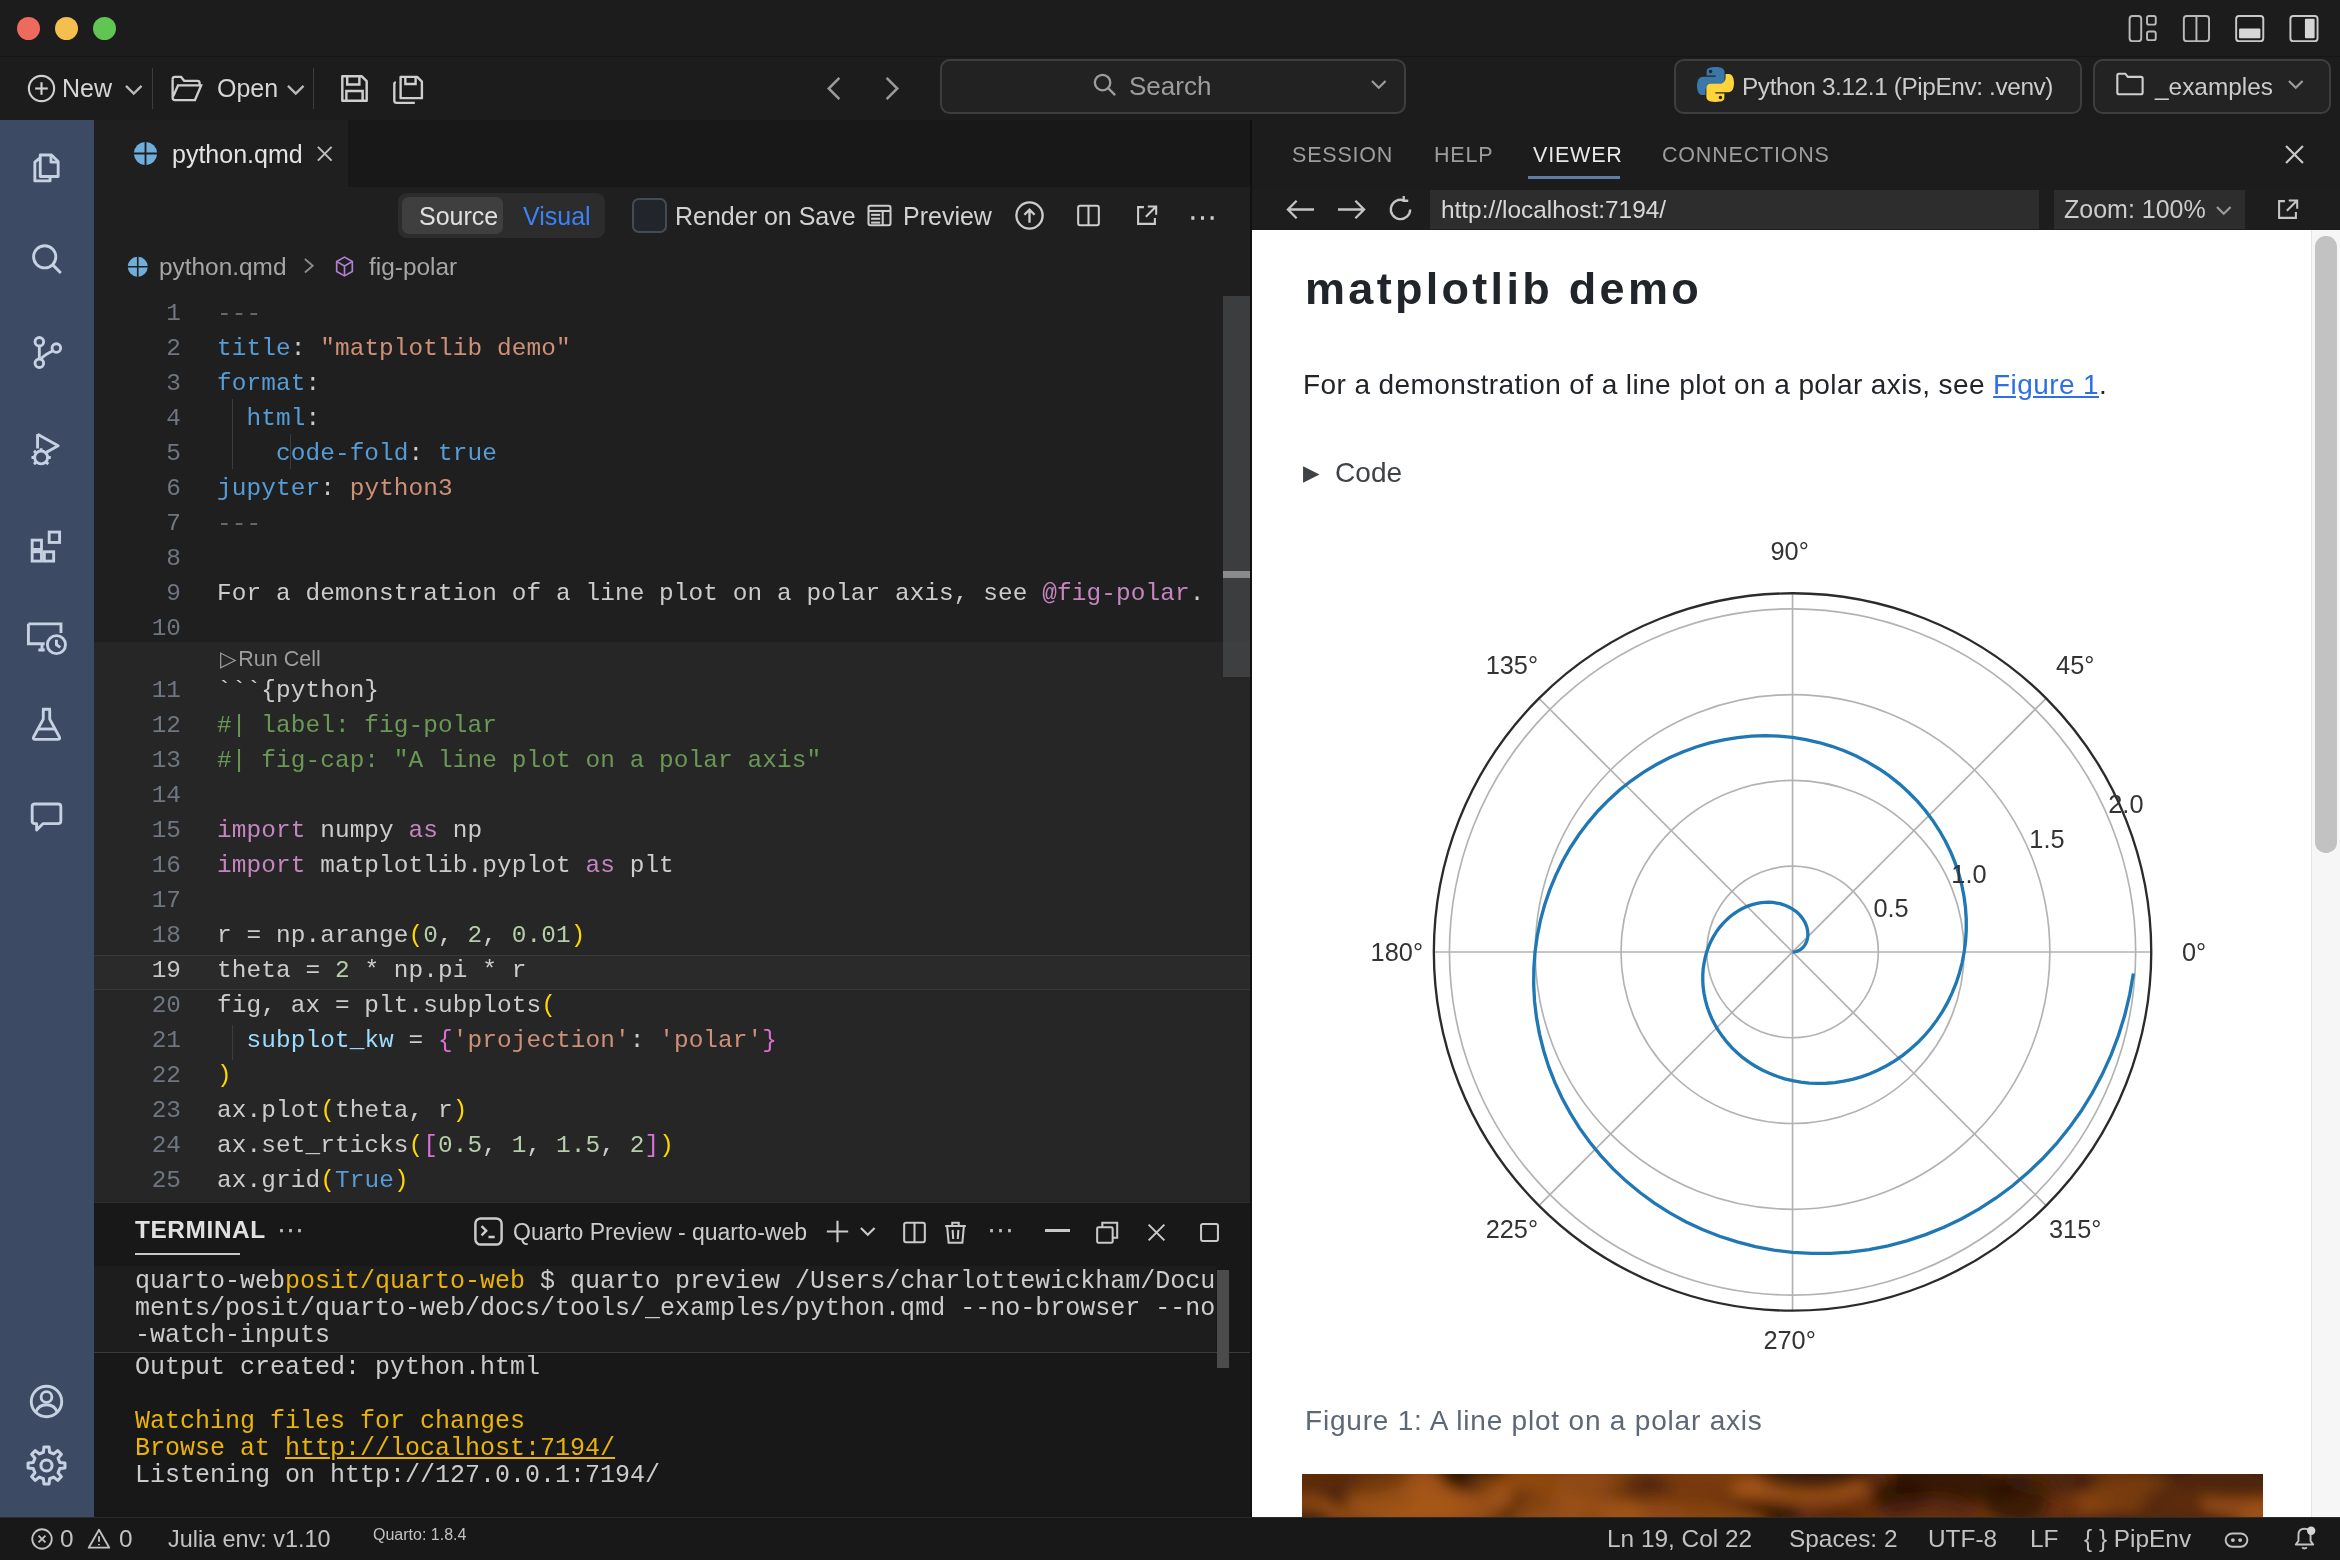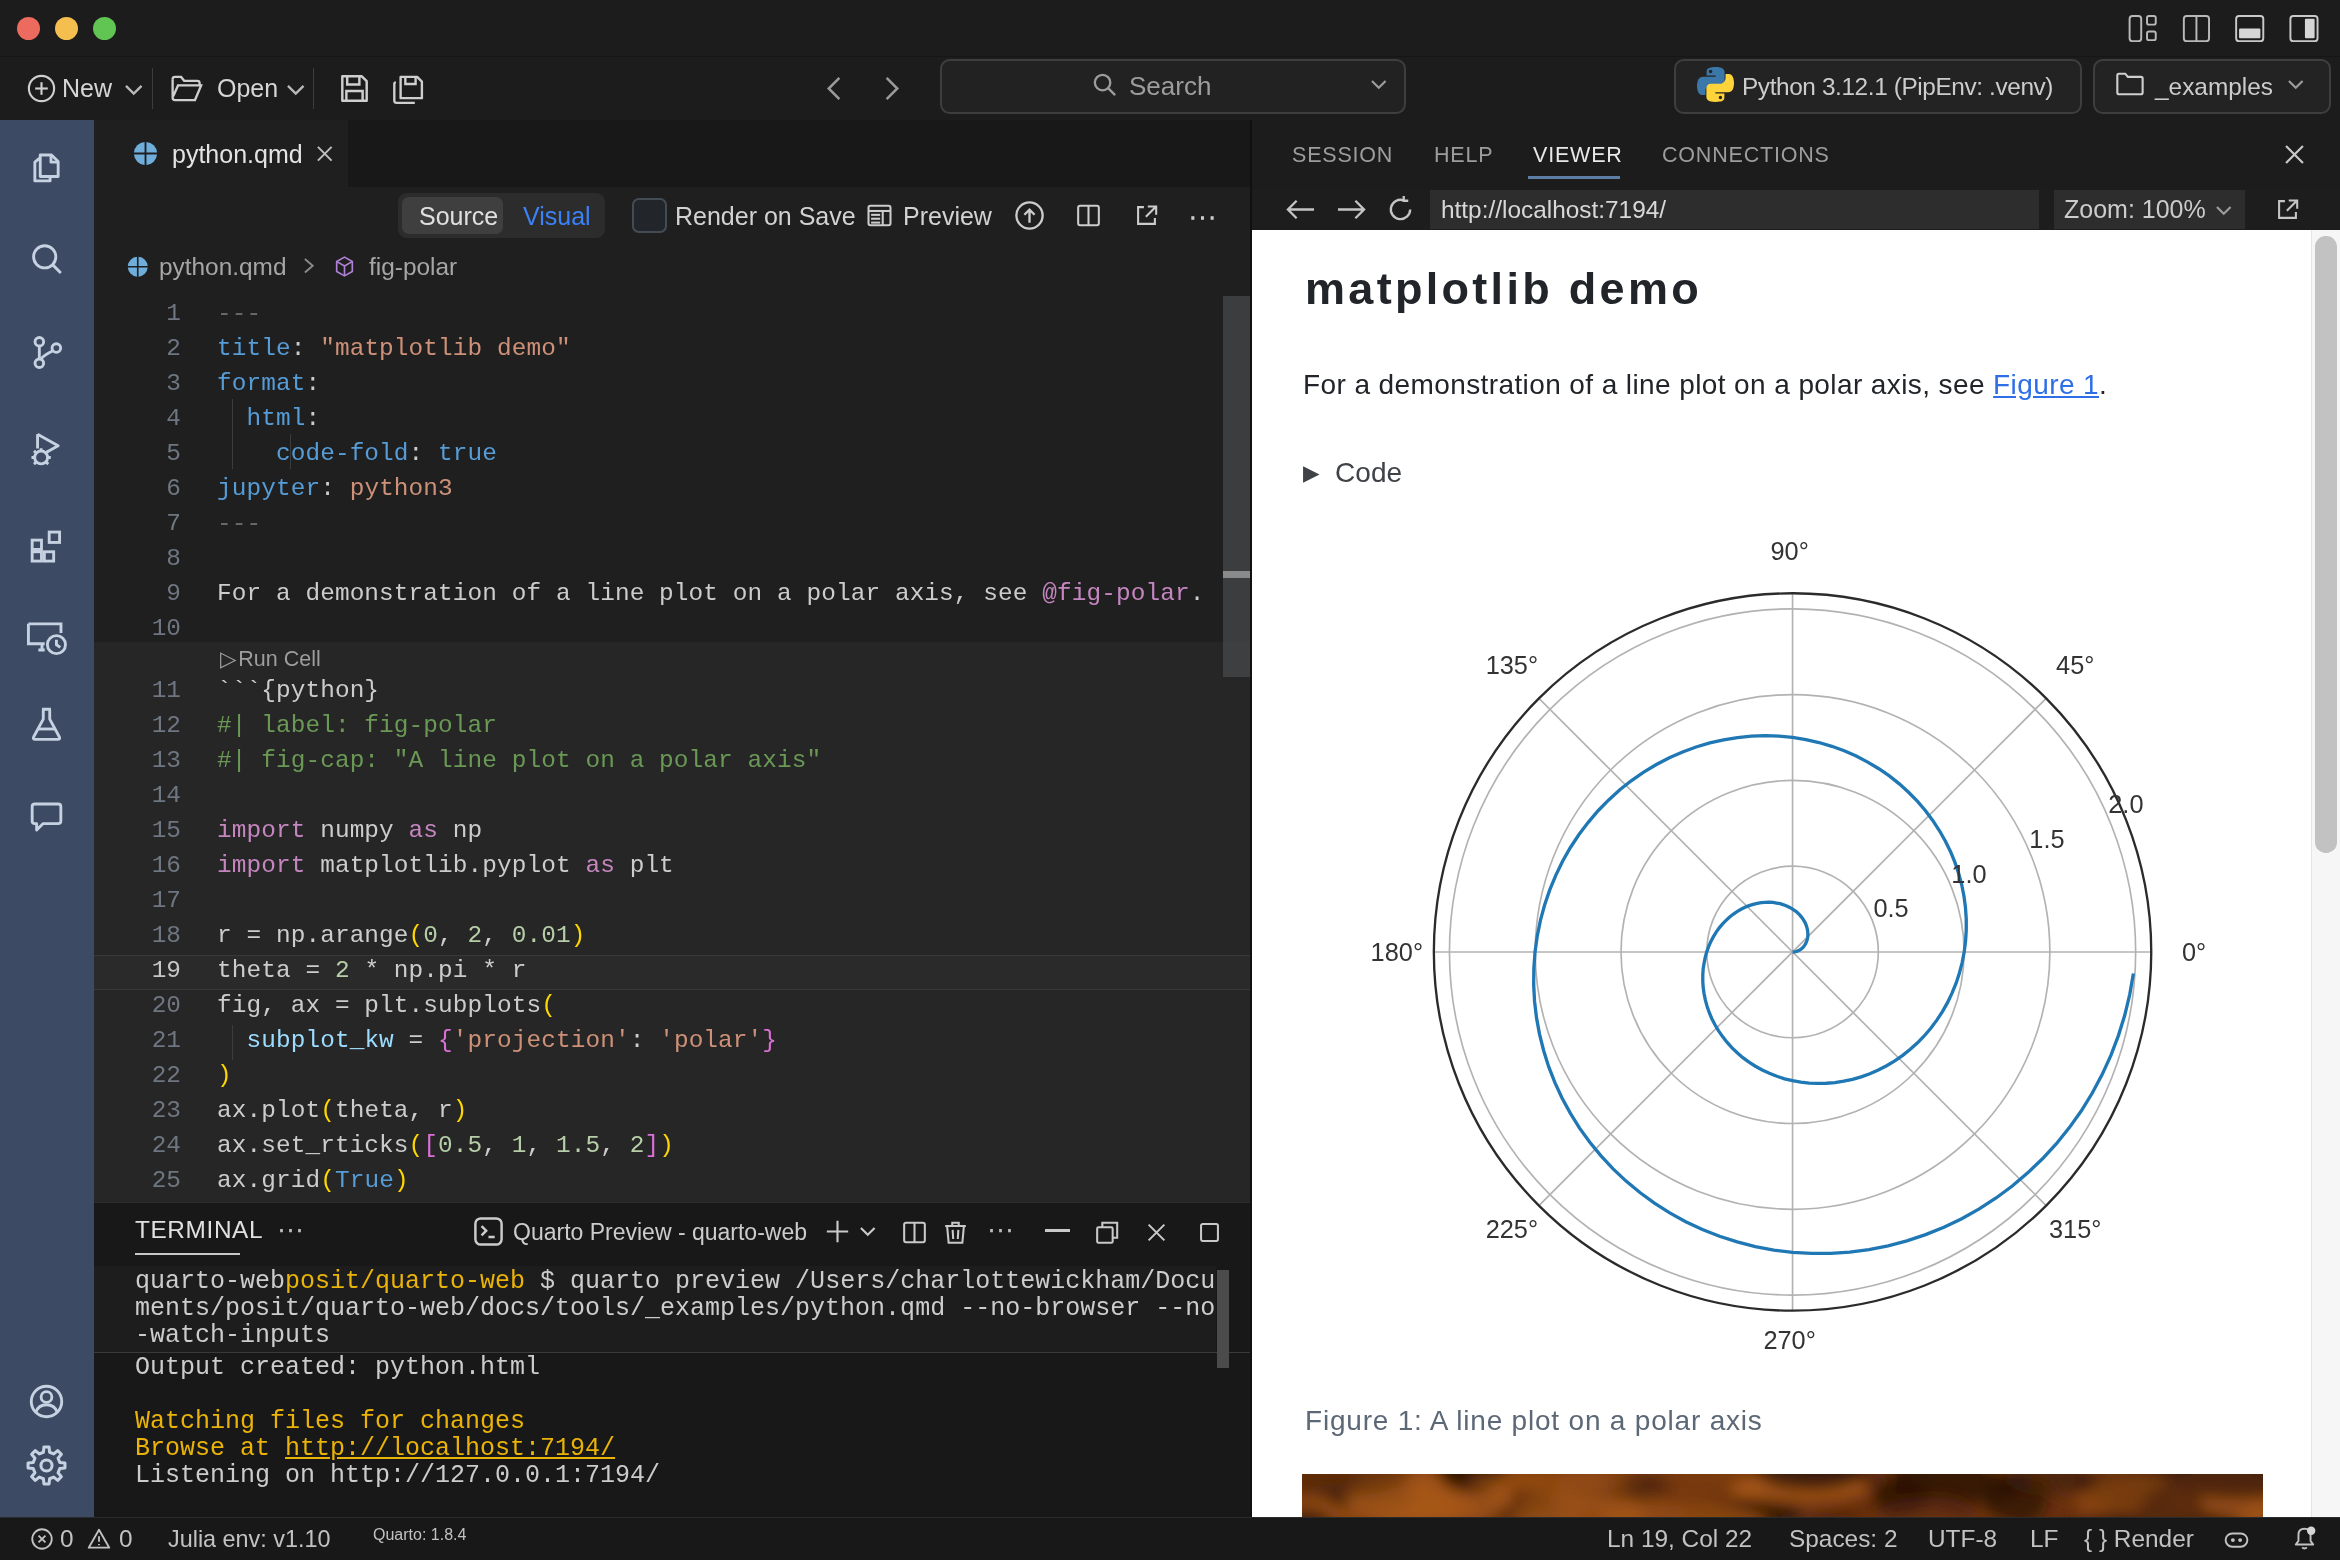--- a/index.html
+++ b/index.html
@@ -276,21 +276,21 @@
     <div class="abs" style="left:232px;top:399px;width:1px;height:70px;background:#3c3c3c;"></div>
     <div class="abs" style="left:290px;top:434px;width:1px;height:35px;background:#3c3c3c;"></div>
     <div class="abs" style="left:232px;top:1025px;width:1px;height:35px;background:#3c3c3c;"></div>
 
     <div class="abs" style="left:1223px;top:296px;width:27px;height:381px;background:#45484b;opacity:0.75;"></div>
     <div class="abs" style="left:1223px;top:571px;width:27px;height:6.8px;background:#8a8a8a;"></div>
   </div>
 
   <div class="abs" style="left:94px;top:1202px;width:1157px;height:316px;background:#181818;border-top:1px solid #2b2b2b;"></div>
   <div id="termhdr">
-    <div class="abs" style="left:135px;top:1216px;font-size:24.4px;letter-spacing:0.6px;color:#e0e0e0;">TERMINAL</div>
+    <div class="abs" style="left:135px;top:1216px;font-size:24.4px;letter-spacing:0.6px;color:#e0e0e0;font-weight:bold;">TERMINAL</div>
     <div class="abs" style="left:135px;top:1253px;width:105px;height:2px;background:#c7c7c7;"></div>
     <div class="abs" style="left:277px;top:1214px;font-size:27px;color:#b9b9b9;letter-spacing:1px;">⋯</div>
     <svg class="abs" style="left:470px;top:1213px;" width="37" height="37" viewBox="0 0 24 24">
       <g stroke="#cccccc" stroke-width="1.6" fill="none">
         <rect x="3.5" y="3.5" width="17" height="17" rx="3.5"></rect>
         <path d="M7.5 8.5 L10.5 11.5 L7.5 14.5 M12 15.5 L16 15.5"></path>
       </g>
     </svg>
     <div class="abs" style="left:513px;top:1219px;font-size:23px;color:#cccccc;">Quarto Preview - quarto-web</div>
     <svg class="abs" style="left:821px;top:1215px;" width="33" height="33" viewBox="0 0 34 34">
@@ -517,21 +517,21 @@
           <path d="M12 9.5 L12 14.5 M12 16.5 L12 17.8"></path>
       </g>
     </svg>
     <div class="abs" style="left:119px;top:1525px;font-size:24.4px;color:#c2c2c2;">0</div>
     <div class="abs" style="left:168px;top:1526px;font-size:23.4px;color:#c2c2c2;">Julia env: v1.10</div>
     <div class="abs" style="left:373px;top:1526px;font-size:16px;color:#c2c2c2;">Quarto: 1.8.4</div>
     <div class="abs" style="left:1607px;top:1525px;font-size:24.4px;color:#c2c2c2;">Ln 19, Col 22</div>
     <div class="abs" style="left:1789px;top:1525px;font-size:24.4px;color:#c2c2c2;">Spaces: 2</div>
     <div class="abs" style="left:1928px;top:1525px;font-size:24.4px;color:#c2c2c2;">UTF-8</div>
     <div class="abs" style="left:2030px;top:1525px;font-size:24.4px;color:#c2c2c2;">LF</div>
-    <div class="abs" style="left:2084px;top:1525px;font-size:24.4px;color:#c2c2c2;">{ } Render</div>
+    <div class="abs" style="left:2084px;top:1525px;font-size:24.4px;color:#c2c2c2;">{ } PipEnv</div>
     <svg class="abs" style="left:2222px;top:1526px;" width="29" height="27" viewBox="0 0 24 22">
       <g stroke="#c2c2c2" stroke-width="1.6" fill="none">
         <rect x="3" y="6" width="18" height="11" rx="5.5"></rect>
         <circle cx="9" cy="11.5" r="1.6" fill="#c2c2c2" stroke="none"></circle>
         <circle cx="15" cy="11.5" r="1.6" fill="#c2c2c2" stroke="none"></circle>
       </g>
     </svg>
     <svg class="abs" style="left:2290px;top:1524px;" width="29" height="29" viewBox="0 0 24 24">
       <g stroke="#c2c2c2" stroke-width="1.6" fill="none">
         <path d="M12 4 Q7 4 7 9 L7 14 L4.8 17 L19.2 17 L17 14 L17 9 Q17 4 12 4 Z" stroke-linejoin="round"></path>

